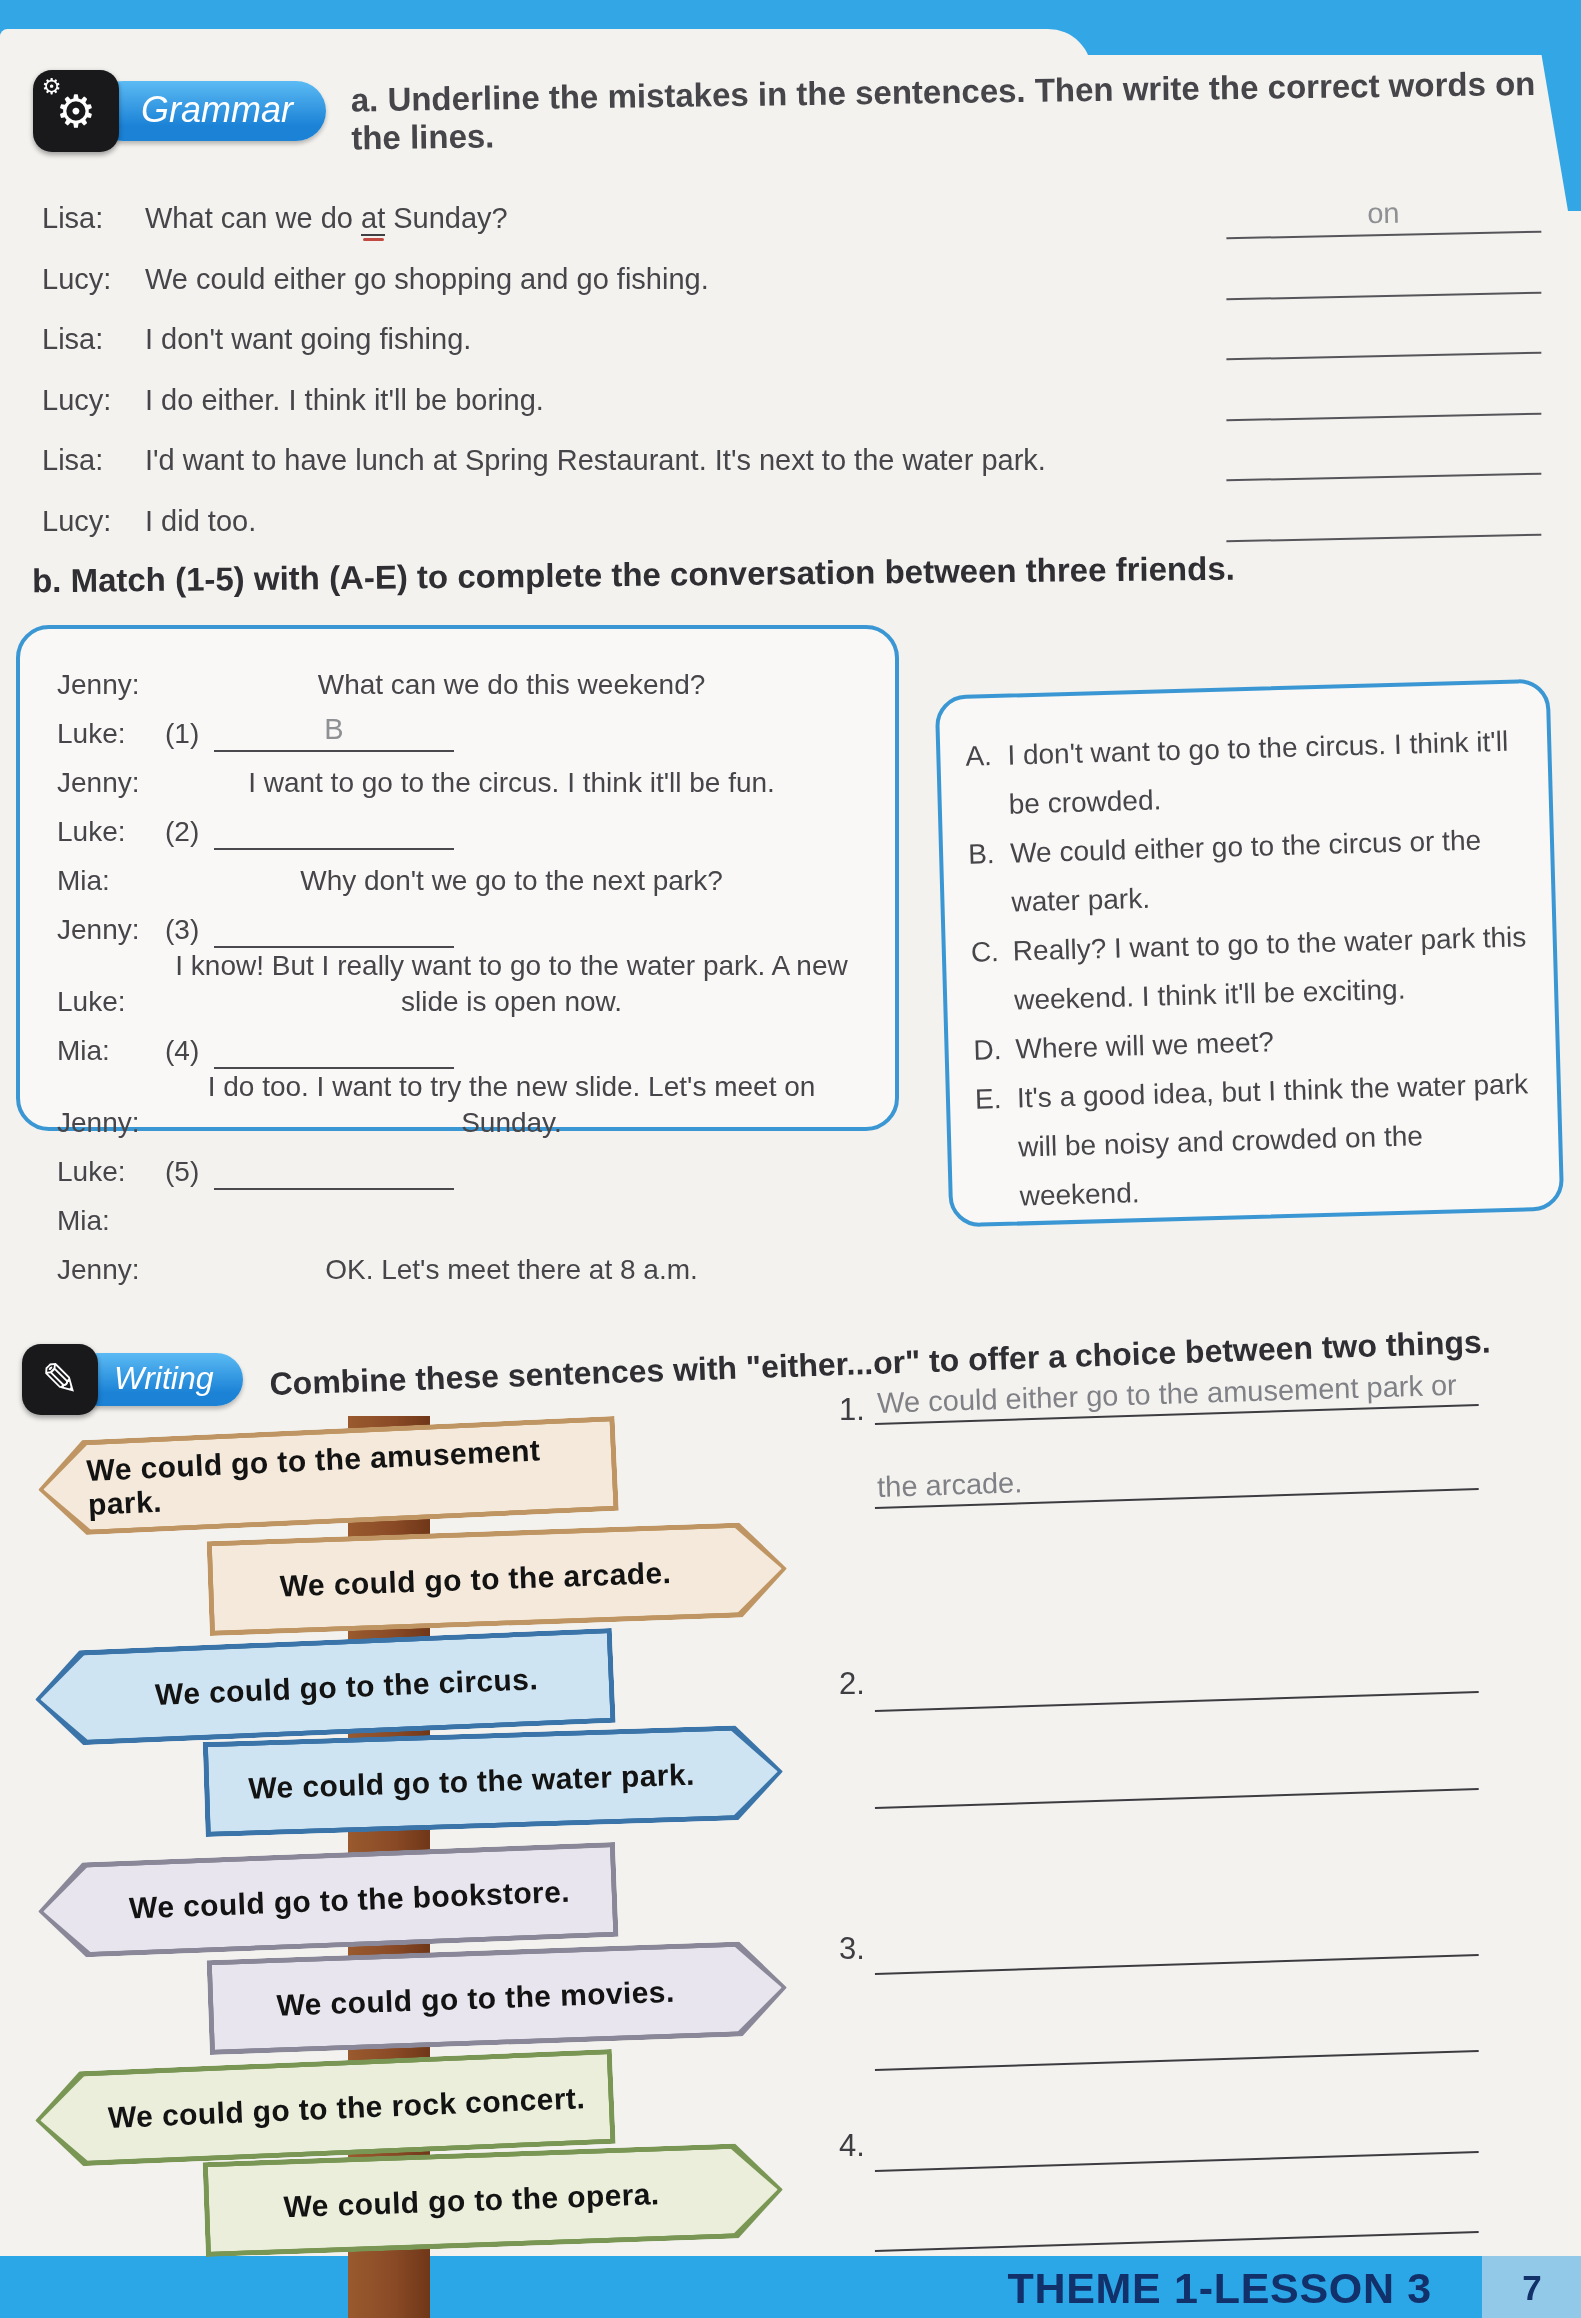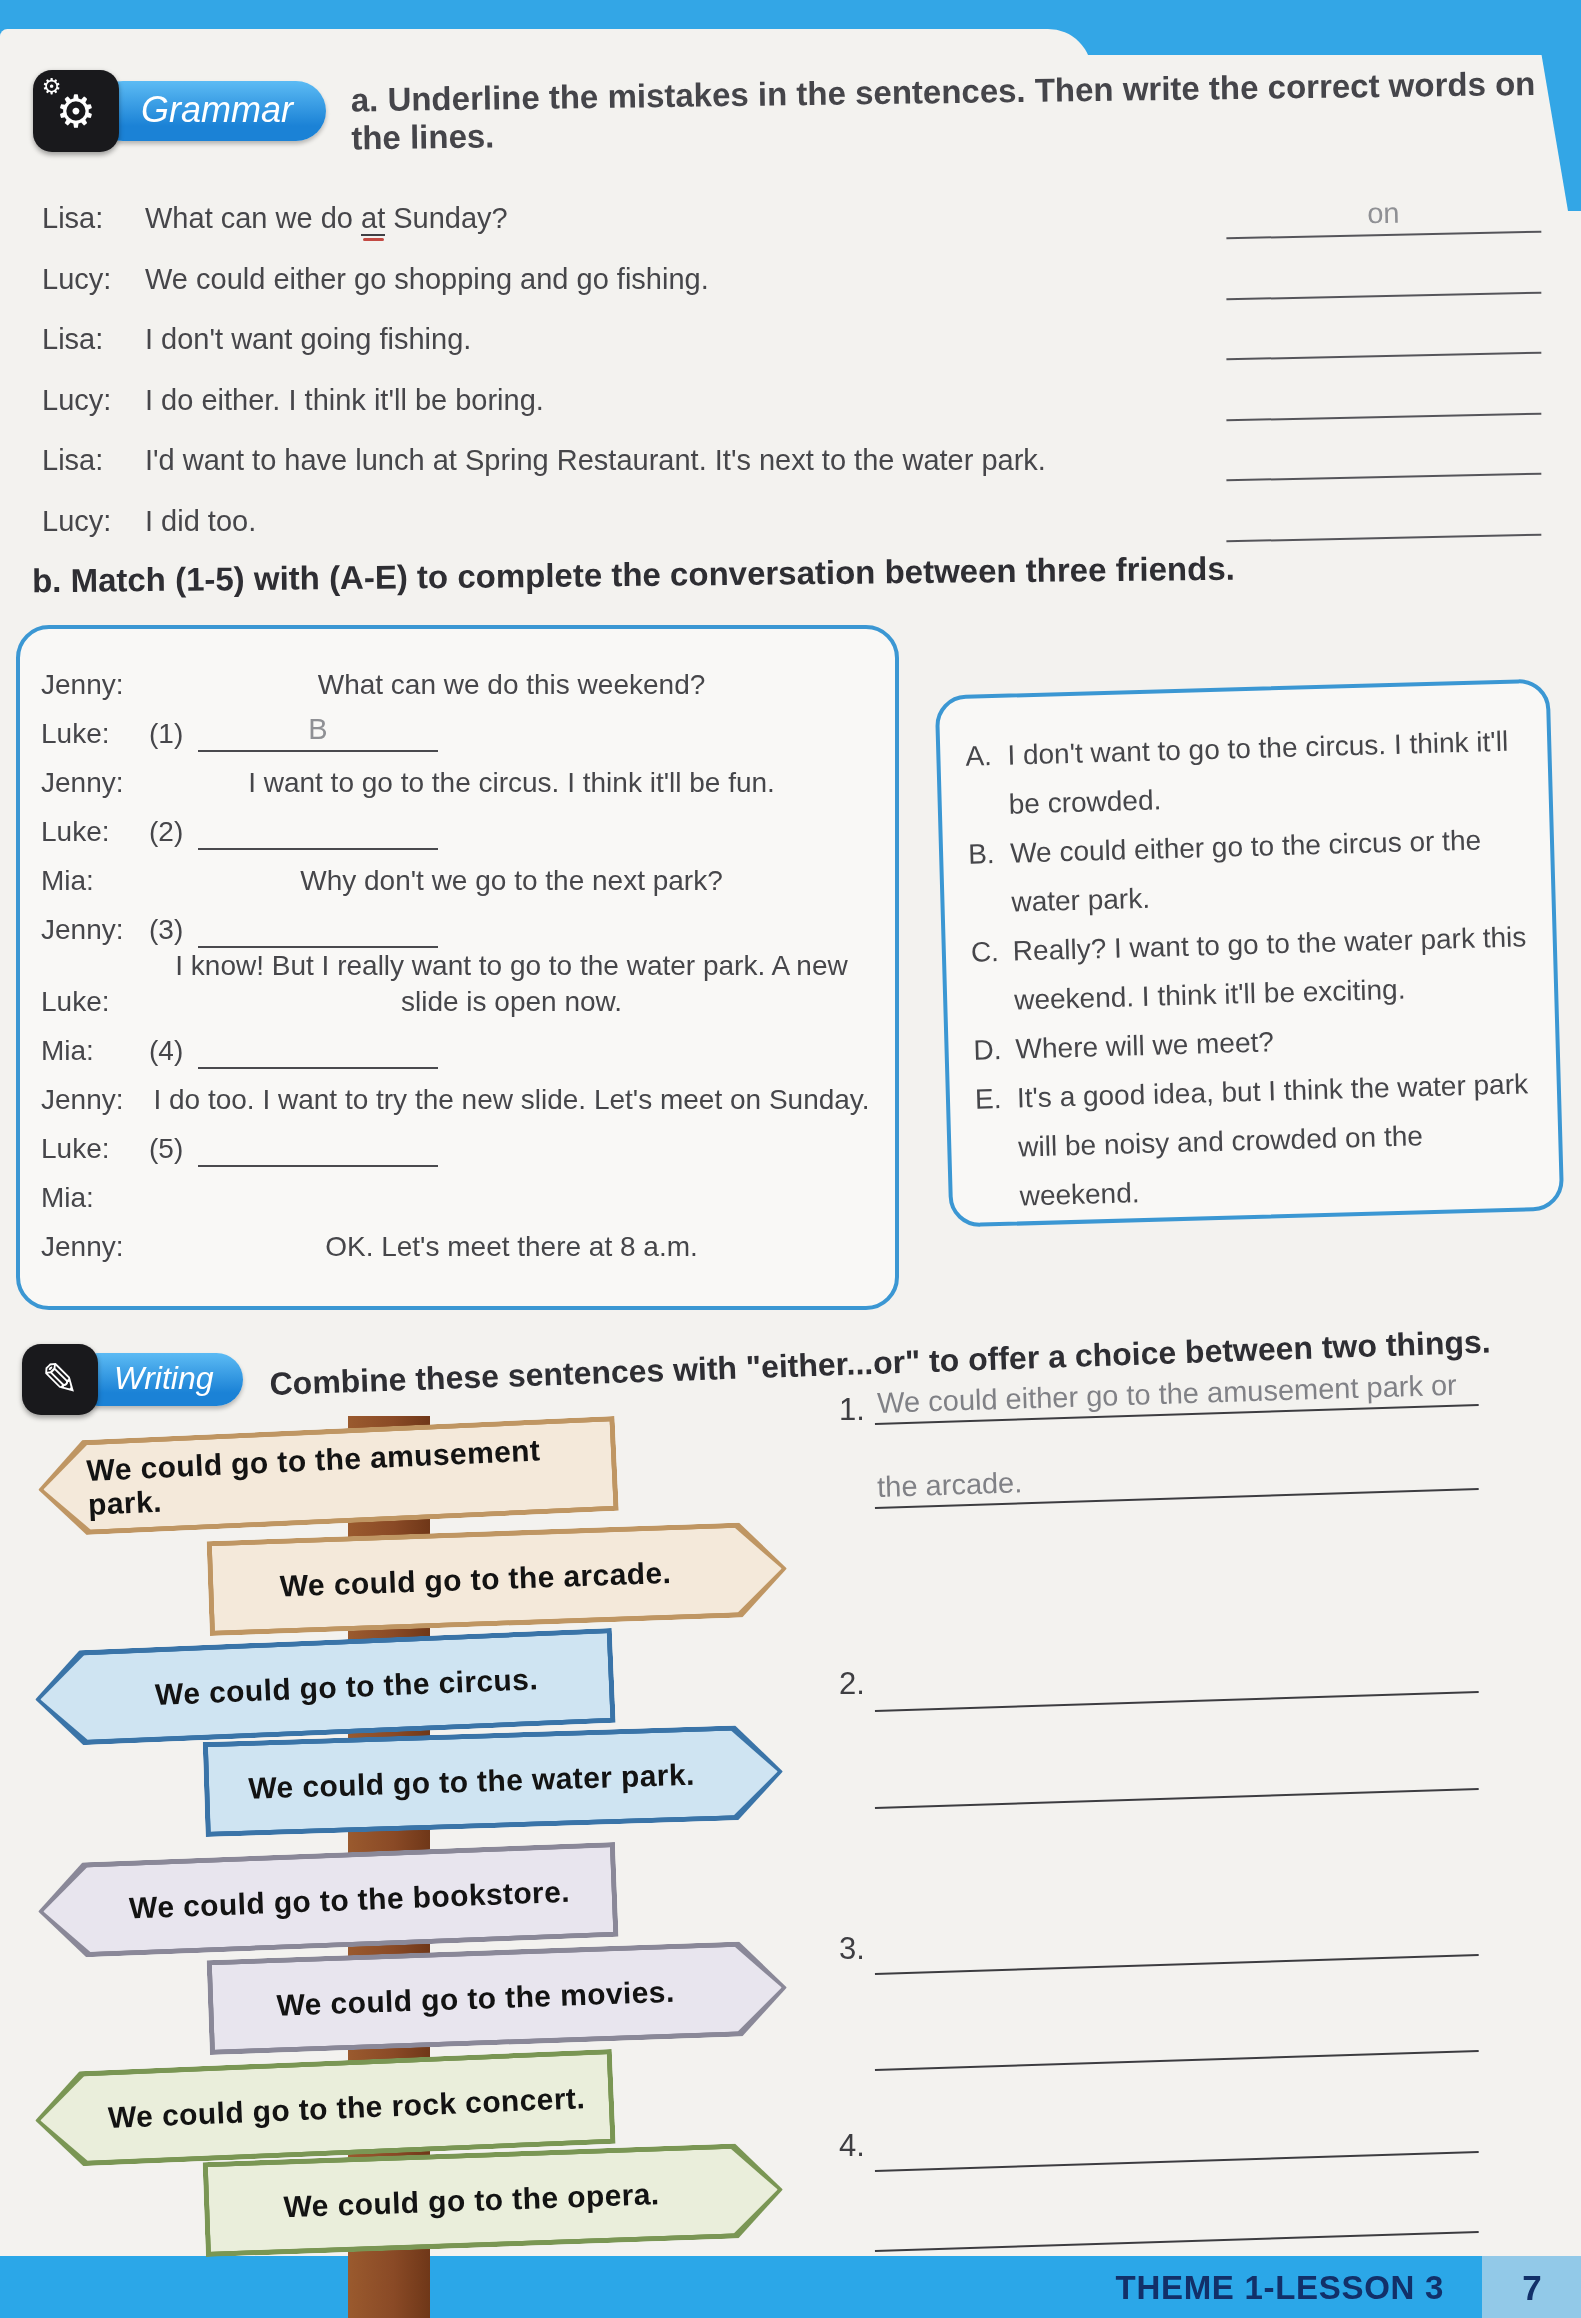--- a/index.html
+++ b/index.html
@@ -25,21 +25,21 @@
   .dlg-speaker{width:103px;flex-shrink:0;}
   .dlg-text{flex:1;padding-right:11.7px;}
   .mistake{border-bottom:2.2px solid #3f3f44;position:relative;}
   .mistake::after{content:"";position:absolute;left:1.5px;right:1.5px;bottom:-7.3px;height:2.9px;background:#c34a43;border-radius:1.5px;}
   .mistake:empty{border:none;}
   .mistake:empty::after{content:none;}
   .ans-line{width:315px;height:36px;border-bottom:2.2px solid #55555a;flex-shrink:0;position:relative;transform:rotate(-1.2deg);}
   .hand{position:absolute;left:0;right:0;bottom:2.9px;text-align:center;color:#8f9094;font-size:29px;}
   .b-title{position:absolute;top:556px;left:32px;font-weight:bold;font-size:33px;color:#2e2e33;transform:rotate(-0.6deg);}
   
-  .match-box{position:absolute;left:16px;top:625px;width:883px;height:685px;border:4.4px solid #3b97d3;border-radius:33px;background:#f9f8f6;padding:25px 21px;box-sizing:border-box;}
+  .match-box{position:absolute;left:16px;top:625px;width:883px;height:506px;border:4.4px solid #3b97d3;border-radius:33px;background:#f9f8f6;padding:25px 37px;box-sizing:border-box;}
   .conv-row{display:flex;align-items:flex-end;min-height:49px;font-size:28px;color:#46464a;line-height:36px;}
   .speaker2{width:108px;flex-shrink:0;}
   .conv-text{flex:1;text-align:center;}
   .conv-num{margin-right:14.6px;}
   .blank-line{display:inline-block;width:240px;height:33px;border-bottom:2.2px solid #4a4a4e;position:relative;}
   .options-box{position:absolute;left:942px;top:687px;width:615px;height:532px;border:4.4px solid #3b97d3;border-radius:31px;background:#f9f8f6;padding:33px 25px;box-sizing:border-box;transform:rotate(-1.6deg);}
   .opt-row{display:flex;font-size:28px;color:#46464a;line-height:49px;}
   .opt-label{width:42px;flex-shrink:0;}
   .opt-text{flex:1;}
   
@@ -52,21 +52,21 @@
   .sign-inner{position:absolute;inset:5.1px;display:flex;align-items:center;justify-content:center;font-weight:bold;font-size:30px;color:#131313;letter-spacing:0.4px;}
   .sign.left, .sign.left .sign-inner{clip-path:polygon(0% 50%,8% 0%,100% 0%,100% 100%,8% 100%);}
   .sign.right, .sign.right .sign-inner{clip-path:polygon(0% 0%,92% 0%,100% 50%,92% 100%,0% 100%);}
   .sign.left .sign-inner{padding-left:44px;}
   .sign.right .sign-inner{padding-right:44px;}
   .w-num{position:absolute;left:839px;font-size:31px;color:#3e3e42;z-index:2;}
   .w-line{position:absolute;left:875px;width:604px;height:45px;border-bottom:2.2px solid #3c3c40;transform:rotate(-1.8deg);transform-origin:left bottom;z-index:2;}
   .w-ans{position:absolute;left:2.9px;bottom:2.9px;white-space:nowrap;color:#808186;font-size:29px;}
   
   .footer{position:absolute;left:0;right:0;top:2256px;height:63px;background:#2ba7e8;z-index:2;}
-  .footer-text{position:absolute;right:138px;top:50%;transform:translateY(-50%);font-weight:bold;font-size:33px;color:#123069;letter-spacing:0.7px;white-space:nowrap;}
+  .footer-text{position:absolute;right:150px;top:50%;transform:translateY(-50%);font-weight:bold;font-size:43px;color:#123069;letter-spacing:0.7px;white-space:nowrap;}
   .page-tab{position:absolute;right:0;top:0;width:100px;height:100%;background:#92c9e8;display:flex;align-items:center;justify-content:center;font-weight:bold;font-size:35px;color:#123069;}
 </style>
 </head>
 <body>
 
 <div class="top-band">
     <div class="top-band-curve"></div>
   </div>
 <div class="top-right-edge"></div>
 

